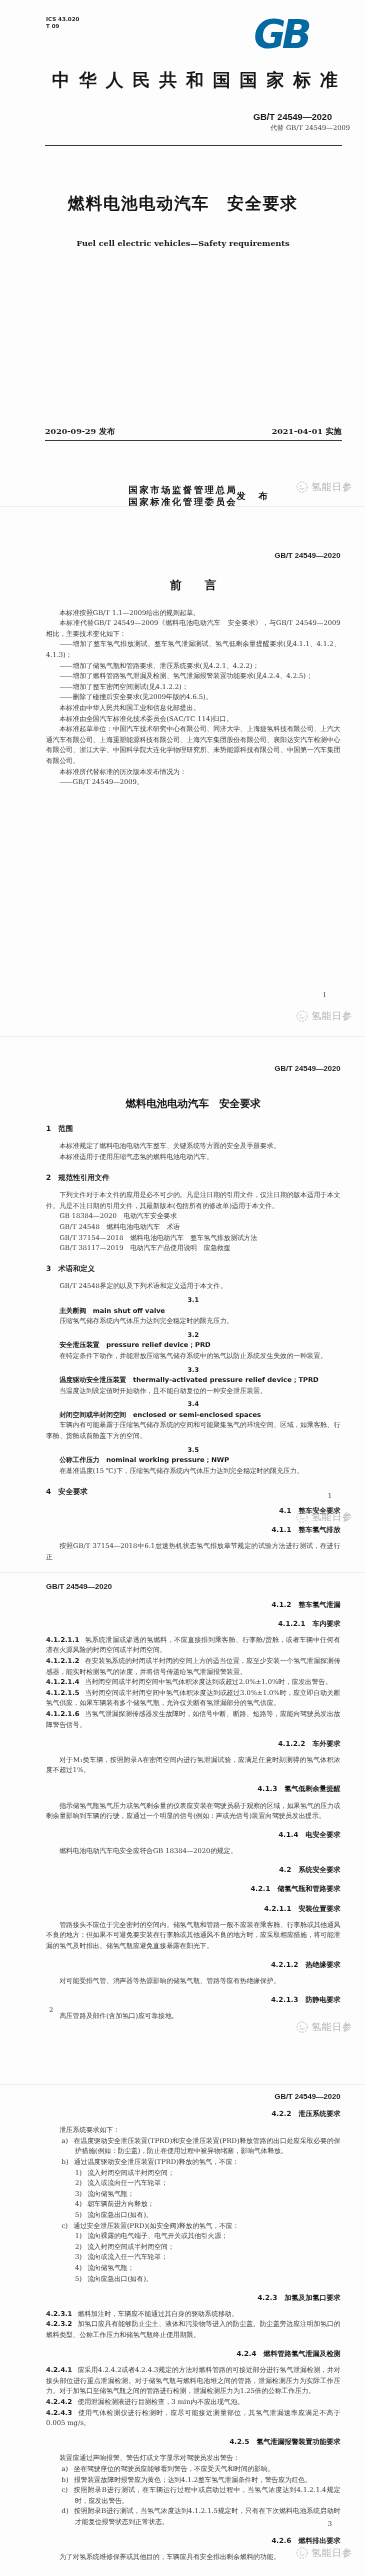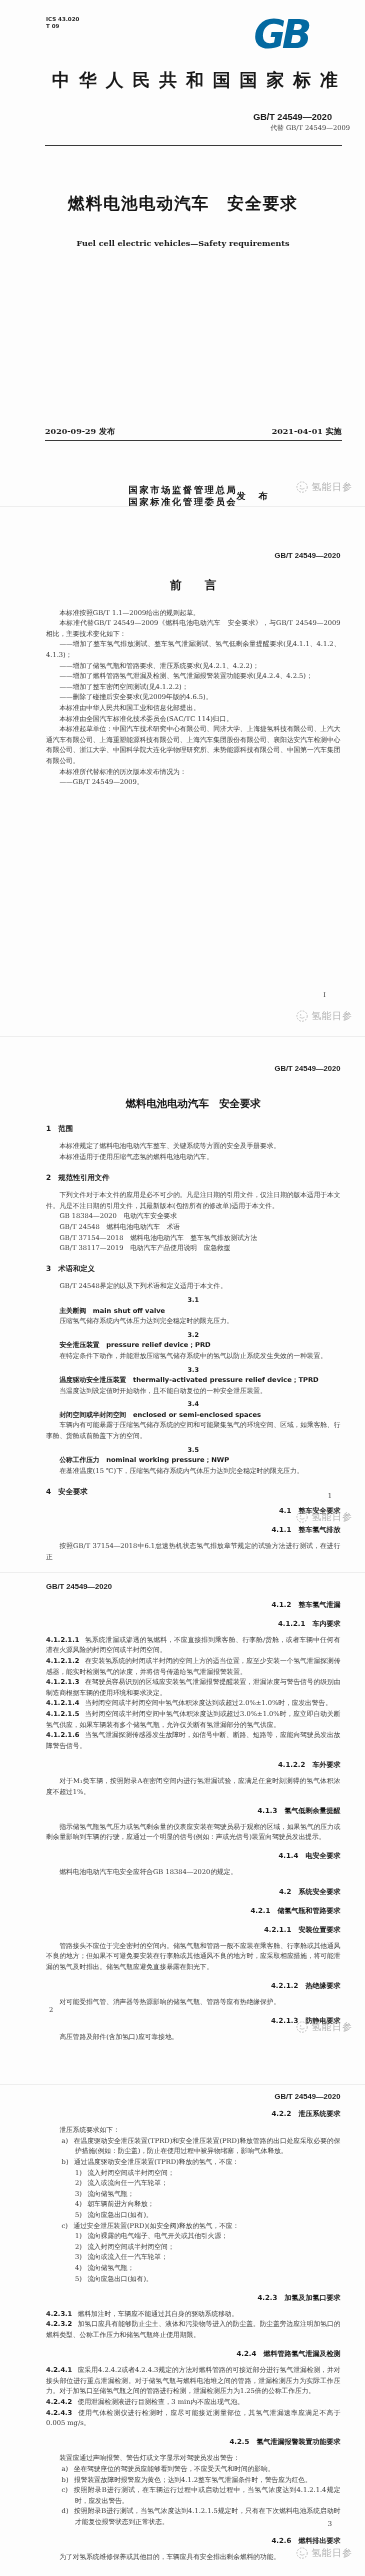--- a/index.html
+++ b/index.html
@@ -197,21 +197,20 @@
   </section>
 
   <section class="page page-4">
     <div class="content">
       <div class="page-header align-left">GB/T 24549—2020</div>
       <div>
           <div class="blk blk-h3">4.1.2　整车氢气泄漏</div>
           <div class="blk blk-h3">4.1.2.1　车内要求</div>
           <div class="blk blk-cl"><span class="cl-num">4.1.2.1.1</span>氢系统泄漏或渗透的氢燃料，不应直接排到乘客舱、行李舱/货舱，或者车辆中任何有潜在火源风险的封闭空间或半封闭空间。</div>
           <div class="blk blk-cl"><span class="cl-num">4.1.2.1.2</span>在安装氢系统的封闭或半封闭的空间上方的适当位置，应至少安装一个氢气泄漏探测传感器，能实时检测氢气的浓度，并将信号传递给氢气泄漏报警装置。</div>
-          <div class="blk blk-cl"><span class="cl-num">4.1.2.1.3</span>在驾驶员容易识别的区域应安装氢气泄漏报警提醒装置，泄漏浓度与警告信号的级别由制造商根据车辆的使用环境和要求决定。</div>
           <div class="blk blk-cl"><span class="cl-num">4.1.2.1.4</span>当封闭空间或半封闭空间中氢气体积浓度达到或超过2.0%±1.0%时，应发出警告。</div>
           <div class="blk blk-cl"><span class="cl-num">4.1.2.1.5</span>当封闭空间或半封闭空间中氢气体积浓度达到或超过3.0%±1.0%时，应立即自动关断氢气供应，如果车辆装有多个储氢气瓶，允许仅关断有氢泄漏部分的氢气供应。</div>
           <div class="blk blk-cl"><span class="cl-num">4.1.2.1.6</span>当氢气泄漏探测传感器发生故障时，如信号中断、断路、短路等，应能向驾驶员发出故障警告信号。</div>
           <div class="blk blk-h3">4.1.2.2　车外要求</div>
           <div class="blk blk-p">对于M₁类车辆，按照附录A在密闭空间内进行氢泄漏试验，应满足任意时刻测得的氢气体积浓度不超过1%。</div>
           <div class="blk blk-h3">4.1.3　氢气低剩余量提醒</div>
           <div class="blk blk-p">指示储氢气瓶氢气压力或氢气剩余量的仪表应安装在驾驶员易于观察的区域，如果氢气的压力或剩余量影响到车辆的行驶，应通过一个明显的信号(例如：声或光信号)装置向驾驶员发出提示。</div>
           <div class="blk blk-h3">4.1.4　电安全要求</div>
           <div class="blk blk-p">燃料电池电动汽车电安全应符合GB 18384—2020的规定。</div>
           <div class="blk blk-h3">4.2　系统安全要求</div>

